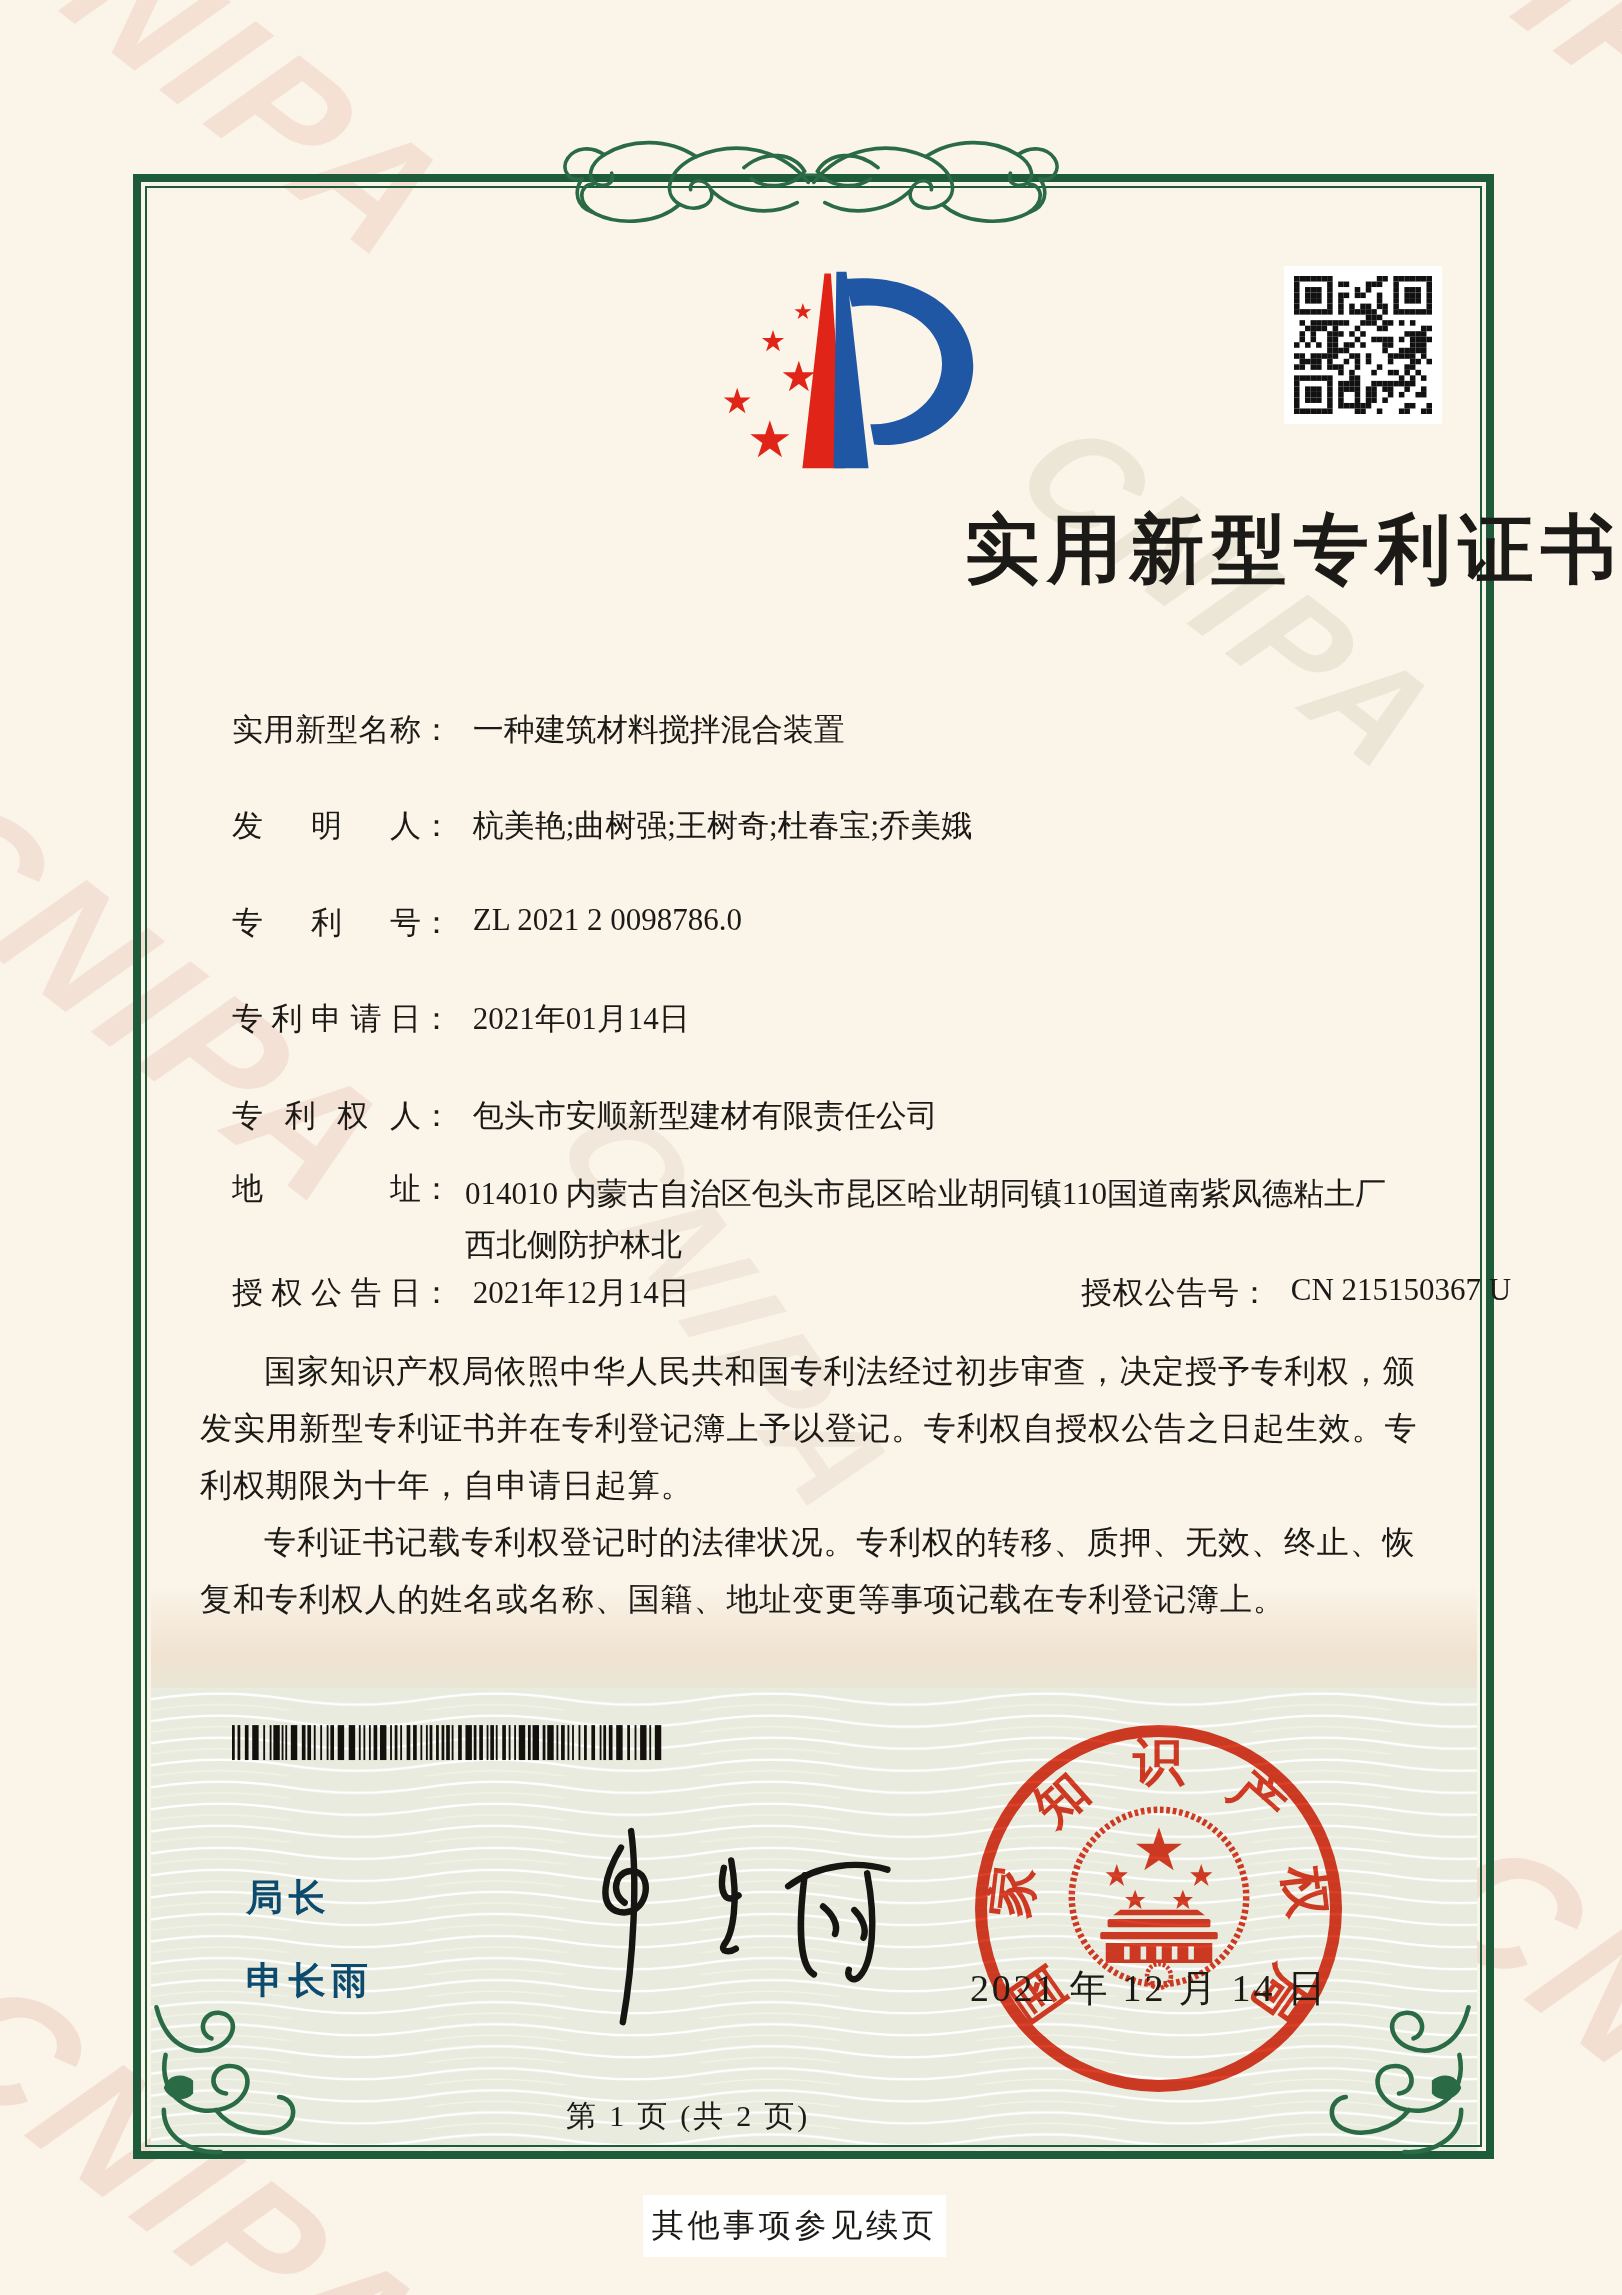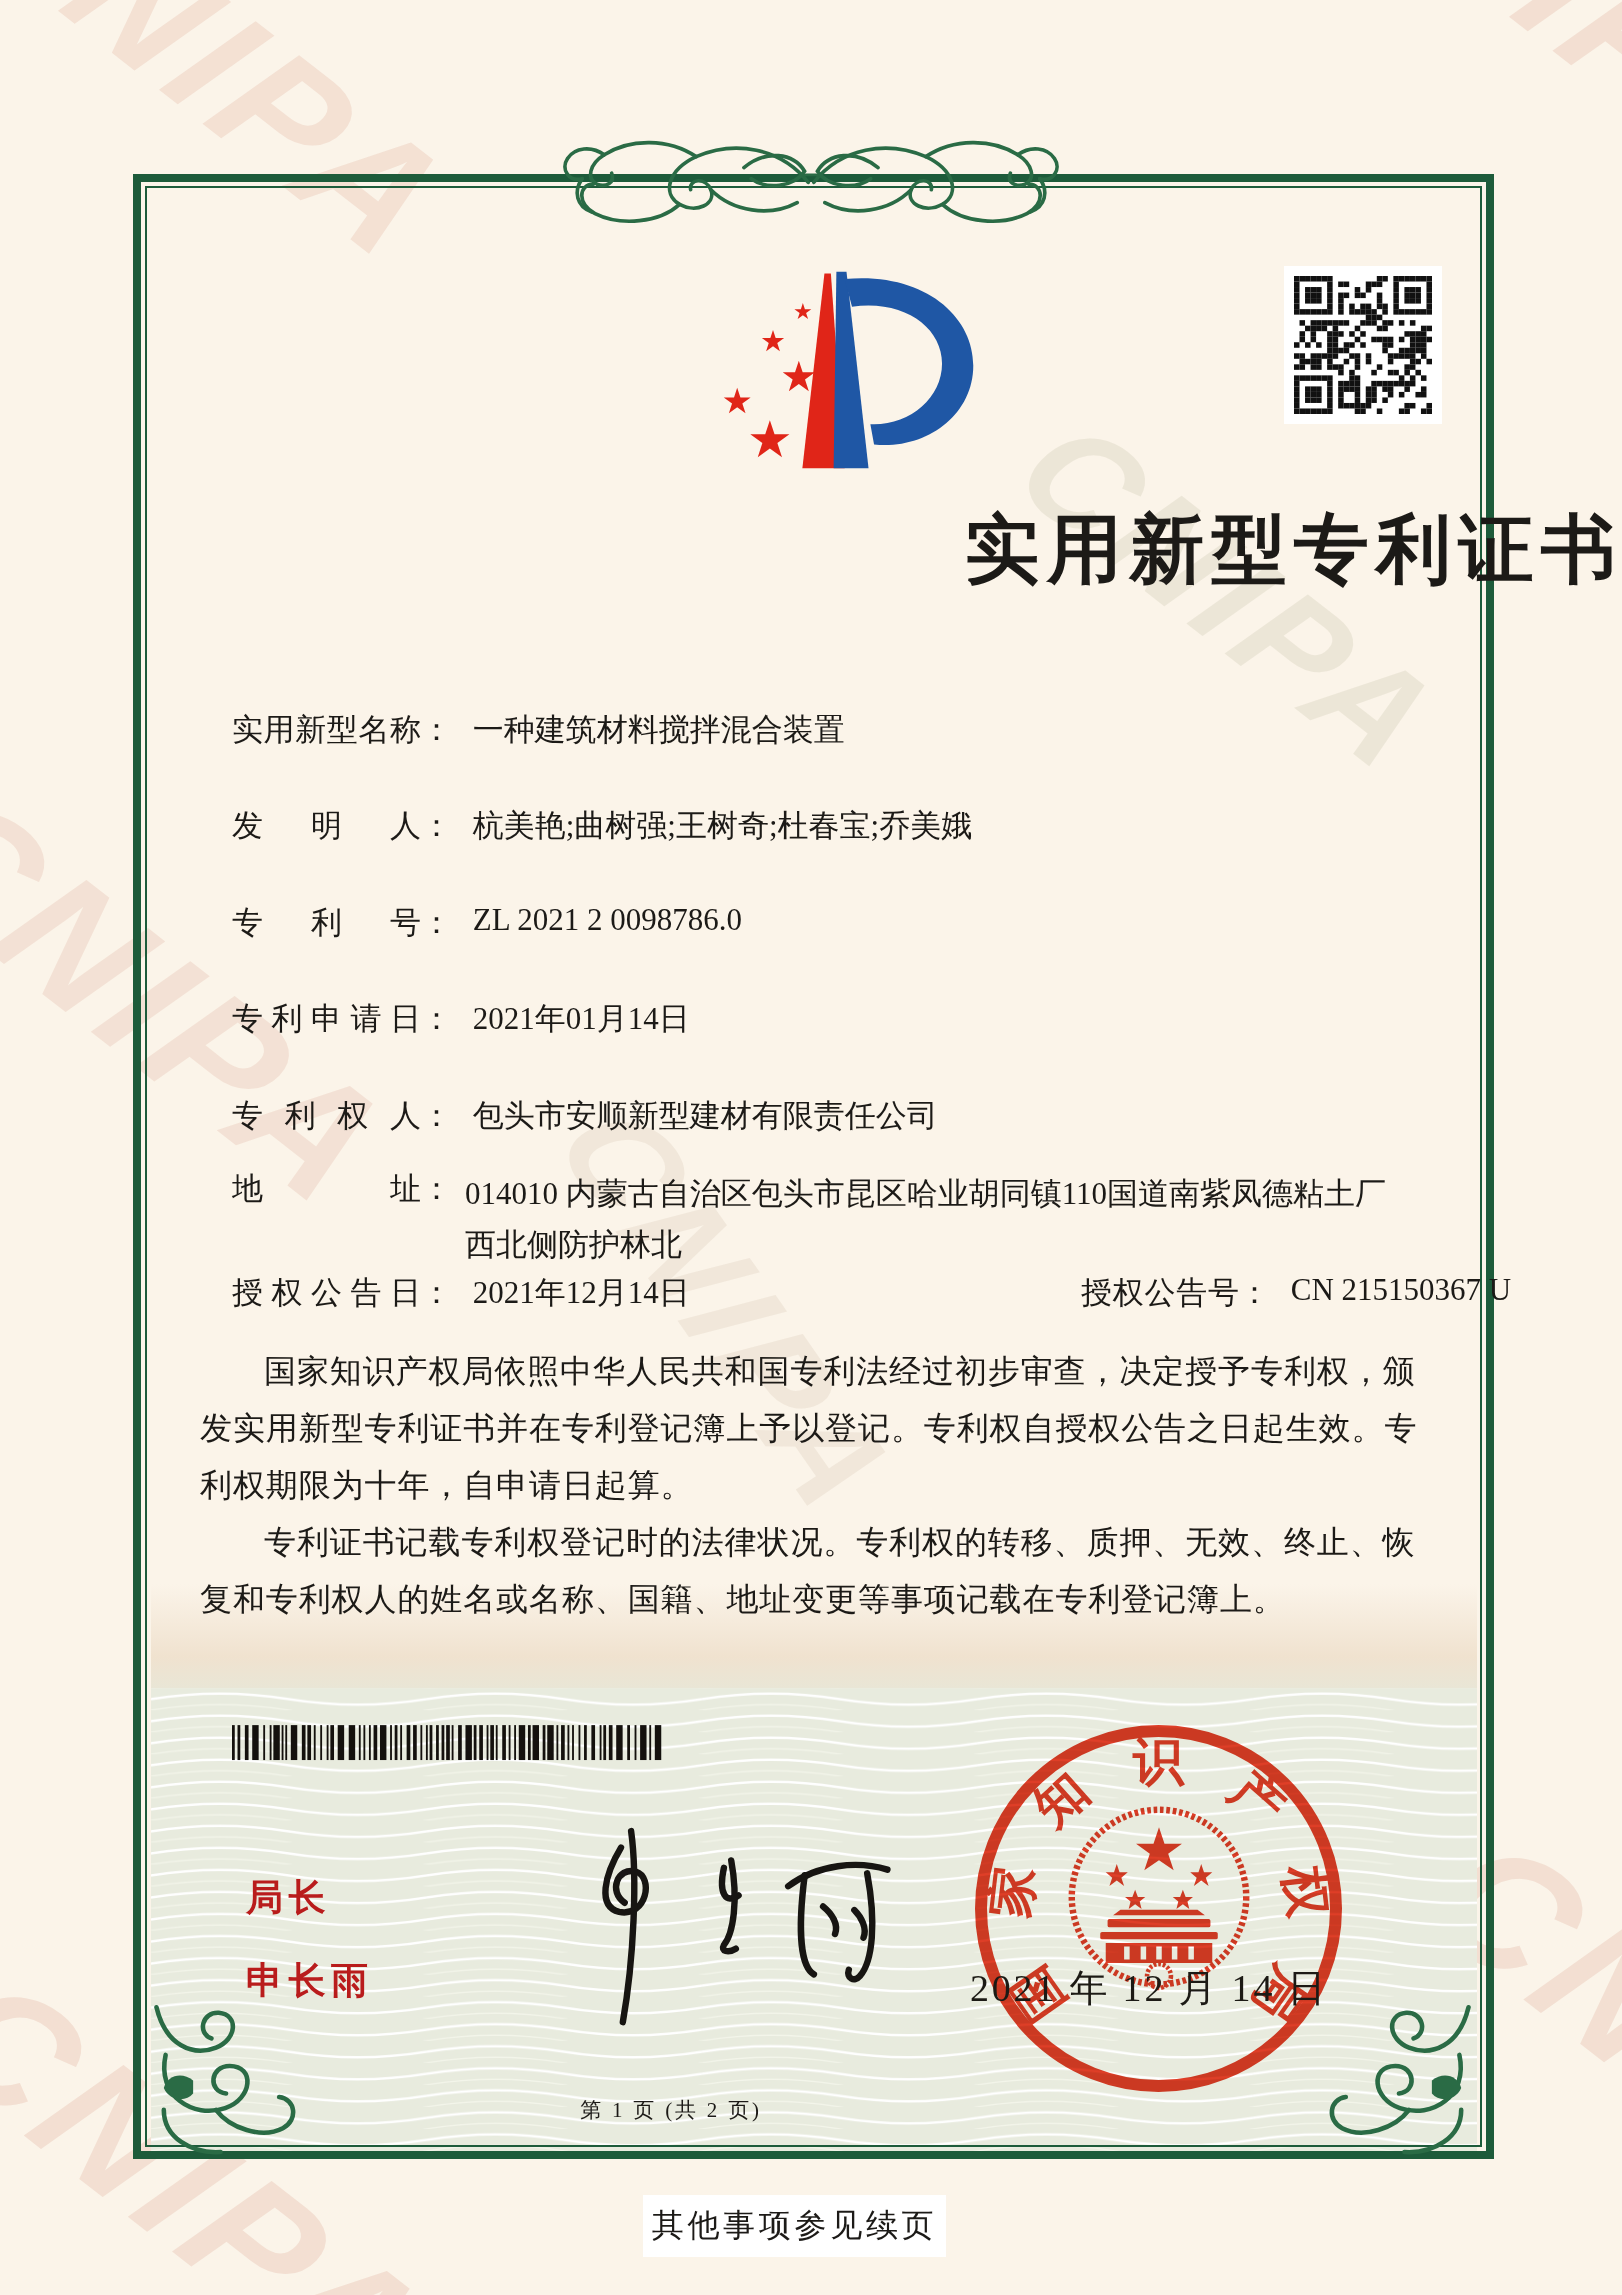--- a/index.html
+++ b/index.html
@@ -36,35 +36,35 @@
   .addr .fvalue{white-space:normal;width:927px;line-height:51px;}
   .grant2{position:absolute;left:849px;top:0;}
   .grant2 .flabel{width:158px;}
   
   .bodytext{position:absolute;left:200px;top:1343px;width:1221px;font-size:32px;
             line-height:57px;letter-spacing:0.9px;}
   .bodytext p{margin:0;text-indent:2em;}
   
   .barcode{position:absolute;left:232px;top:1725px;}
   .signer{position:absolute;left:246px;top:1873px;font-family:"Liberation Sans","DejaVu Sans",sans-serif;
-          font-weight:bold;font-size:37px;color:#b91c1c;}
+          font-weight:bold;font-size:37px;color:#0c4a6e;}
   .signer div{margin-bottom:33px;letter-spacing:5.5px;}
   .signature{position:absolute;left:542px;top:1820px;}
   .seal{position:absolute;left:975px;top:1725px;width:367px;height:367px;opacity:.93;
         mix-blend-mode:multiply;}
   .seal-ring{position:absolute;left:0;top:0;width:100%;height:100%;border:12px solid #dd2f16;
              border-radius:50%;box-sizing:border-box;}
   .seal-chars{position:absolute;left:0;top:0;width:100%;height:100%;}
   .seal-chars span{position:absolute;left:50%;top:50%;font-size:51px;font-weight:bold;color:#dd2f16;
                    font-family:"Liberation Serif","DejaVu Serif",serif;}
   .seal-emblem{position:absolute;left:50%;top:47%;transform:translate(-50%,-50%);}
   .seal-date{position:absolute;left:970px;top:1963px;width:377px;
              font-size:38px;letter-spacing:2.8px;color:#1c1a15;}
-  .pageinfo{position:absolute;left:116px;top:2096px;width:1110px;text-align:center;
-            font-size:21px;letter-spacing:2.8px;}
+  .pageinfo{position:absolute;left:133px;top:2096px;width:1110px;text-align:center;
+            font-size:30px;letter-spacing:2.8px;}
   .footnote{position:absolute;left:643px;top:2195px;width:303px;height:62px;background:#ffffff;
             display:flex;align-items:center;justify-content:center;font-size:32px;letter-spacing:3.7px;}
 </style>
 </head>
 <body>
 
 <div id="page">
 
   <div class="wm" style="left:-64px;top:-37px;font-size:165px;color:rgba(233,198,182,0.42);">CNIPA</div>
   <div class="wm" style="left:1286px;top:-110px;font-size:165px;color:rgba(233,198,182,0.45);">CNIPA</div>

